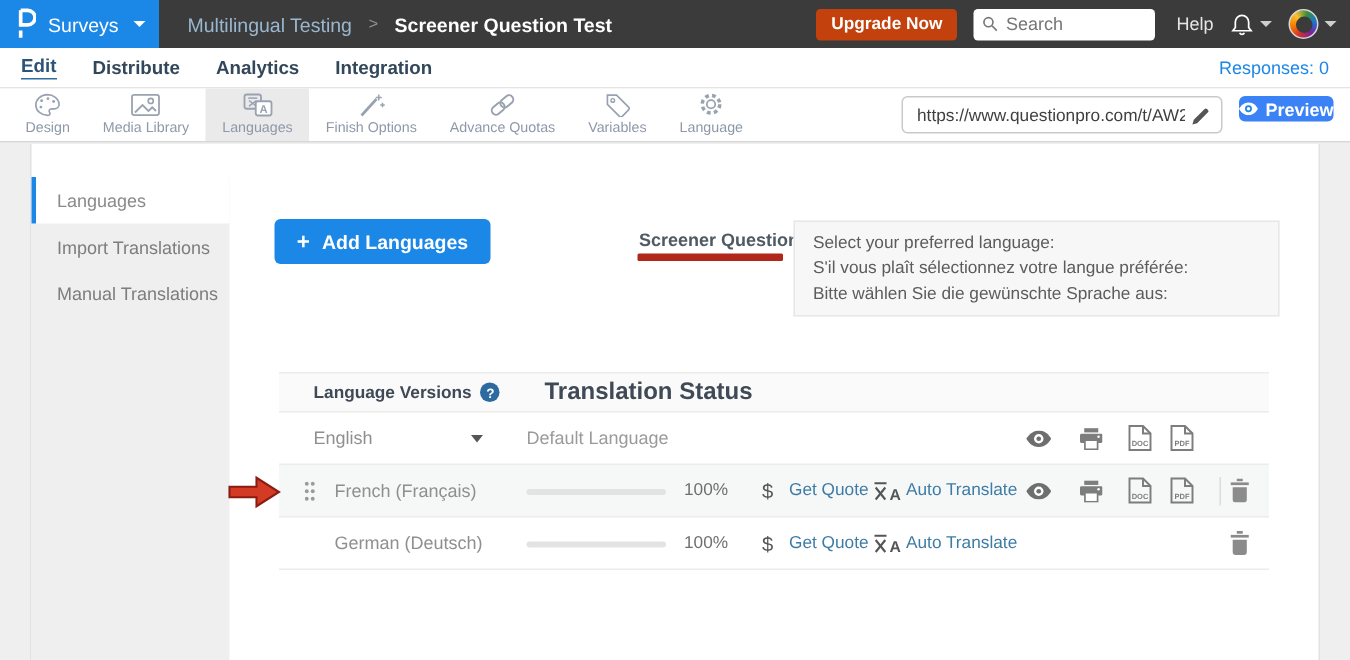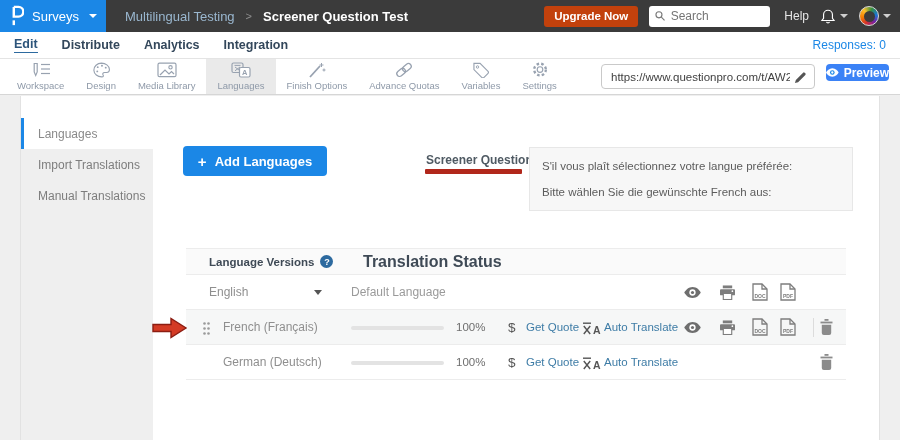--- a/index.html
+++ b/index.html
@@ -136,29 +136,20 @@
 <div class="nav">
   <span class="nav-item active">Edit</span>
   <span class="nav-item">Distribute</span>
   <span class="nav-item">Analytics</span>
   <span class="nav-item">Integration</span>
   <span class="responses">Responses: 0</span>
 </div>
 
 <div class="toolbar">
   <div class="tool-item">
-    <svg width="20" height="16" viewBox="0 0 20 16">
-      <path d="M3.2 1.5 h3 v8.5 l-1.5 3.5 -1.5-3.5 z" fill="none" stroke="#98a2b0" stroke-width="1.2"></path>
-      <line x1="10" y1="2.5" x2="19" y2="2.5" stroke="#98a2b0" stroke-width="1.2"></line>
-      <line x1="10" y1="7" x2="19" y2="7" stroke="#98a2b0" stroke-width="1.2"></line>
-      <line x1="10" y1="11.5" x2="19" y2="11.5" stroke="#98a2b0" stroke-width="1.2"></line>
-    </svg>
-    <span>Workspace</span>
-  </div>
-  <div class="tool-item">
     <svg width="19" height="16" viewBox="0 0 20 17">
       <path d="M10 1.2a8.3 7.3 0 1 0 .4 14.6c1.7 0 1.9-1.2 1.2-2.2-.7-1.1.1-2.4 1.5-2.4h2.3a3.3 3.3 0 0 0 3-3.5C18 4 14.5 1.2 10 1.2z" fill="none" stroke="#98a2b0" stroke-width="1.2"></path>
       <circle cx="6" cy="5.5" r="1" fill="#98a2b0"></circle>
         <circle cx="10.5" cy="4" r="1" fill="#98a2b0"></circle>
       <circle cx="14.5" cy="6" r="1" fill="#98a2b0"></circle>
         <circle cx="5.5" cy="10" r="1" fill="#98a2b0"></circle>
     </svg>
     <span>Design</span>
   </div>
   <div class="tool-item">
@@ -204,21 +195,21 @@
       <path d="M2 1.5 h6.5 l8.5 8.5 a1.4 1.4 0 0 1 0 2 l-4.5 4.5 a1.4 1.4 0 0 1 -2 0 L2 8 z" fill="none" stroke="#98a2b0" stroke-width="1.2"></path>
       <circle cx="5.8" cy="5.3" r="1.3" fill="none" stroke="#98a2b0" stroke-width="1"></circle>
     </svg>
     <span>Variables</span>
   </div>
   <div class="tool-item">
     <svg width="18" height="17" viewBox="0 0 20 18">
       <circle cx="10" cy="9" r="6.5" fill="none" stroke="#98a2b0" stroke-width="2.6" stroke-dasharray="2.8 2.4"></circle>
       <circle cx="10" cy="9" r="3.1" fill="none" stroke="#98a2b0" stroke-width="1.3"></circle>
     </svg>
-    <span>Settings</span>
+    <span>Language</span>
   </div>
 
   <div class="url-box">
     <input type="text" value="https://www.questionpro.com/t/AW22Zd50" style="">
     <svg class="url-pencil" width="13" height="13" viewBox="0 0 14 14">
       <path d="M1 13 l1-3.4 L9.8 1.8 a1.2 1.2 0 0 1 1.7 0 l0.7 0.7 a1.2 1.2 0 0 1 0 1.7 L4.4 12z" fill="#555"></path>
     </svg>
   </div>
   <button class="preview-btn">
     <svg width="14" height="9" viewBox="0 0 24 16">
@@ -240,22 +231,23 @@
 
   <button class="add-languages">
     <span class="add-plus">+</span>
     <span>Add Languages</span>
   </button>
 
   <div class="screener-label">Screener Question :</div>
   <div class="screener-underline"></div>
 
   <div class="screener-box">
+    <div class="screener-line">Select your preferred language:</div>
     <div class="screener-line">S'il vous plaît sélectionnez votre langue préférée:</div>
-    <div class="screener-line">Bitte wählen Sie die gewünschte French aus:</div>
+    <div class="screener-line">Bitte wählen Sie die gewünschte Sprache aus:</div>
   </div>
 
   <div class="lang-table">
     <div class="t-head">
       <span class="th-lang">
         <span>Language Versions</span>
         <span class="help-badge">?</span>
       </span>
       <span class="th-status">Translation Status</span>
     </div>

